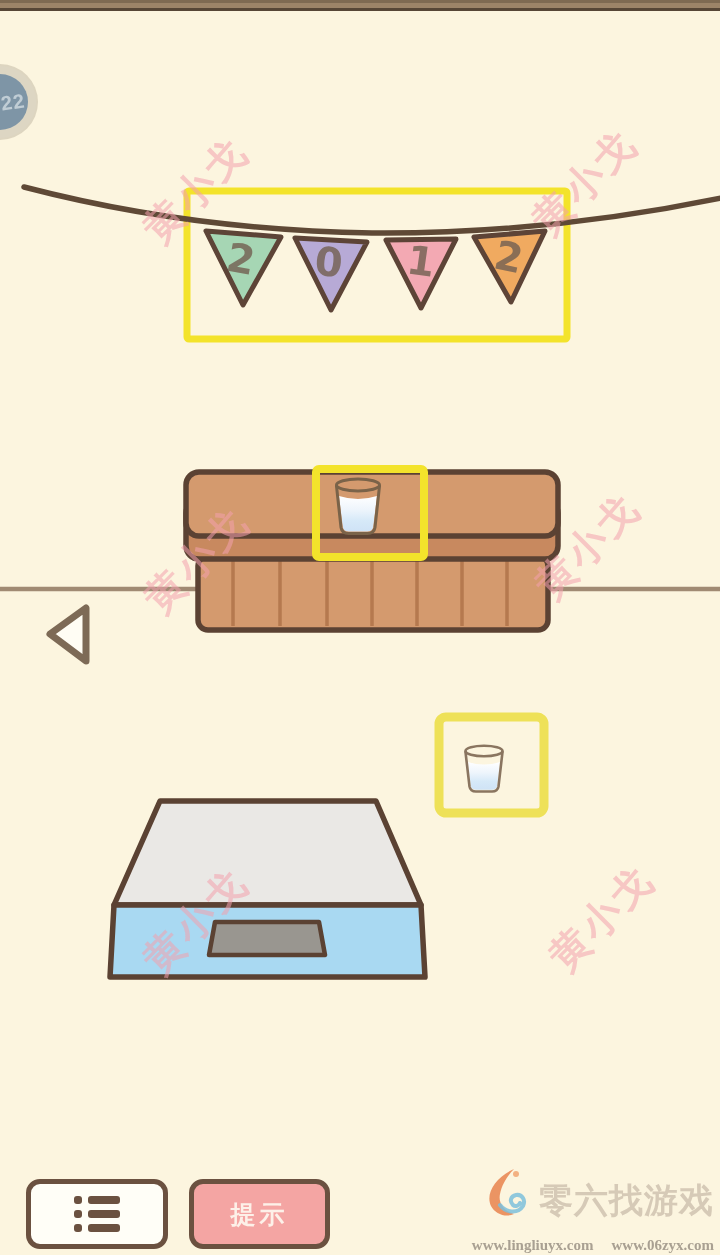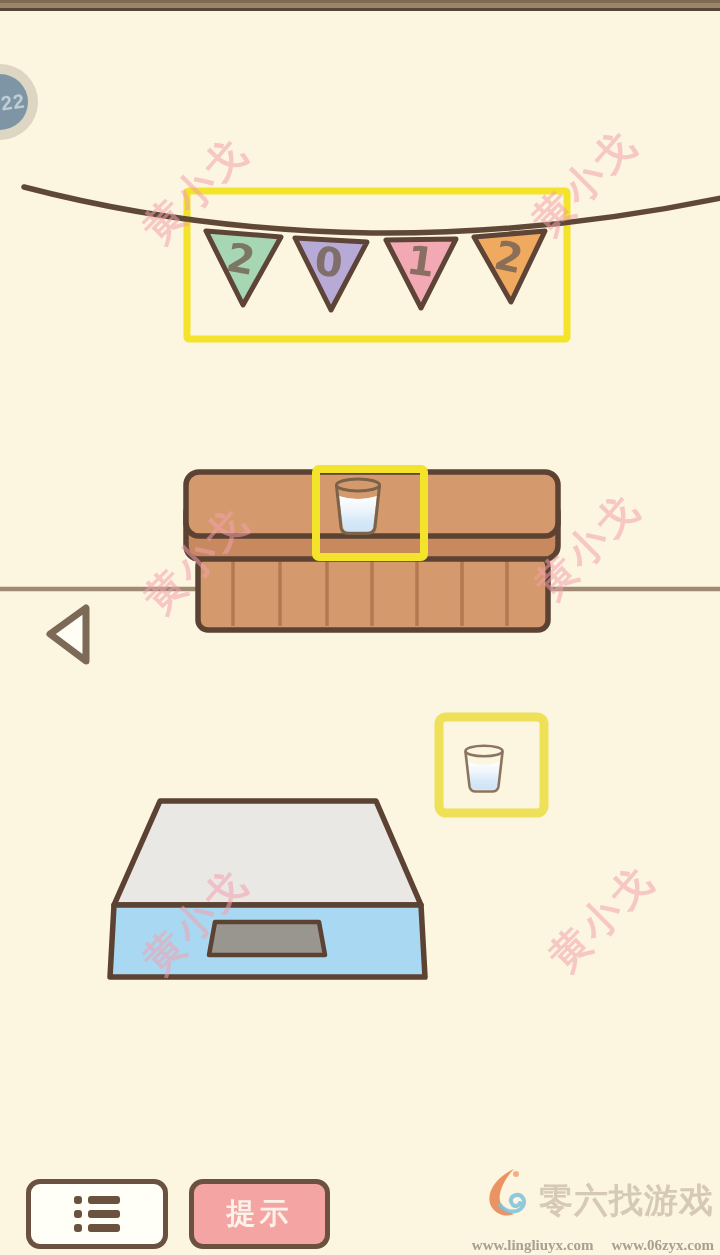--- a/index.html
+++ b/index.html
@@ -35,21 +35,21 @@
     display:flex; align-items:center; justify-content:center; cursor:pointer;
   }
   .list-icon { display:flex; flex-direction:column; gap:6px; }
   .list-row { display:flex; align-items:center; gap:6px; }
   .list-dot { width:8px; height:8px; border-radius:3px; background:#6b5140; }
   .list-bar { width:32px; height:8px; border-radius:3px; background:#6b5140; }
   .hint-btn {
     position:absolute; left:189px; top:1179px; width:141px; height:70px; z-index:5;
     background:#f4a5a3; border:5px solid #6b5140; border-radius:14px; box-sizing:border-box;
     display:flex; align-items:center; justify-content:center; cursor:pointer;
-    color:#fdf1e9; font-size:29px; font-weight:bold; letter-spacing:4px;
+    color:#fdf1e9; font-size:25px; font-weight:bold; letter-spacing:4px;
   }
   .footer {
     position:absolute; right:6px; bottom:1px; z-index:5;
     display:flex; flex-direction:column; align-items:flex-end;font-family:Liberation Serif, serif;
   }
   .footer-top { display:flex; align-items:flex-end; gap:5px; }
   .brand { color:#d6cab7; font-size:34px; font-weight:bold; letter-spacing:1px; line-height:1.1; }
   .urls { display:flex; gap:18px; color:#a9a092; font-size:15px; font-weight:bold; margin-top:18px; }
 </style>
 </head>

